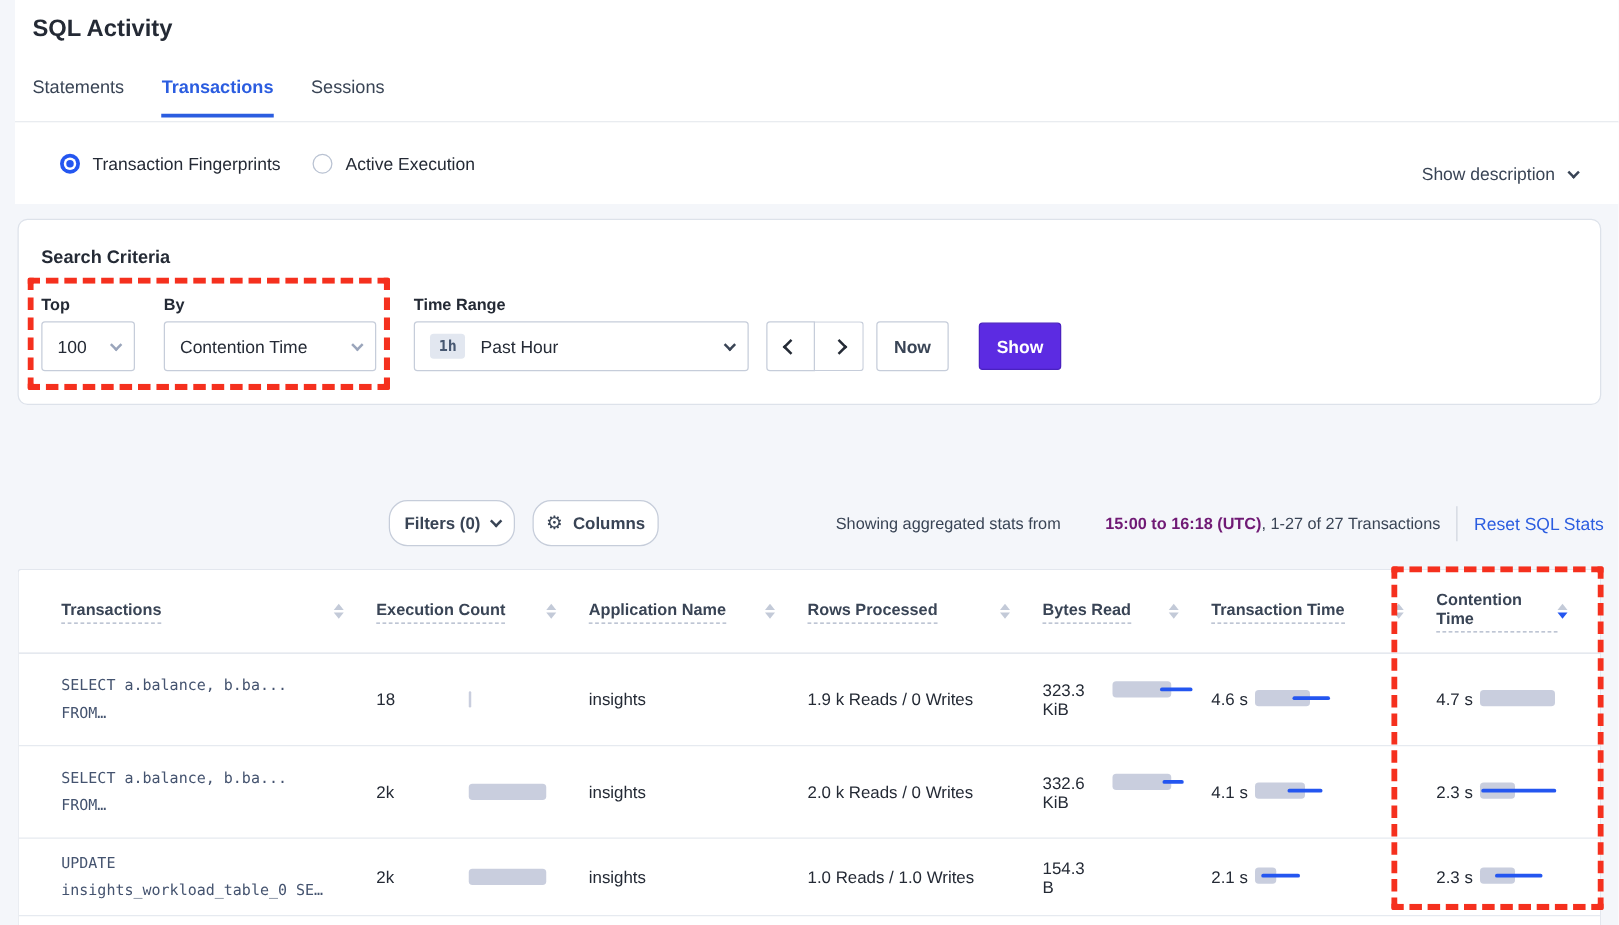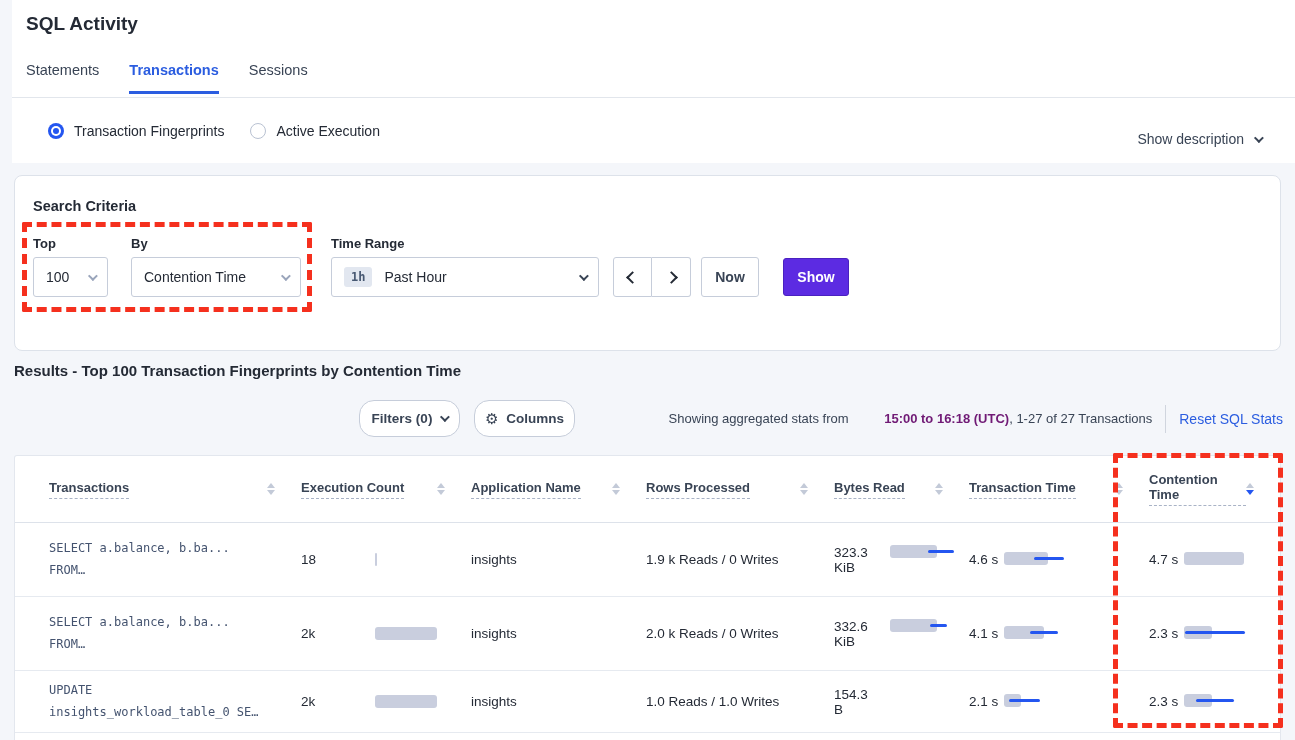--- a/index.html
+++ b/index.html
@@ -25,41 +25,41 @@
   .radio-label { margin-left:10px; font-size:14px; color:#242a35; }
   .show-desc { position:absolute; right:34px; top:131px; display:flex; align-items:center; gap:10px; font-size:14px; color:#394455; cursor:pointer; }
 
   
   .chev { display:inline-block; width:7px; height:7px; border-right:2px solid #394455; border-bottom:2px solid #394455; transform:rotate(45deg) translateY(-2px); }
   .chev.gray { border-color:#9aa5bb; }
   .chev-left { width:9px; height:9px; border-width:2.5px; border-color:#242a35; transform:rotate(135deg); }
   .chev-right { width:9px; height:9px; border-width:2.5px; border-color:#242a35; transform:rotate(-45deg); }
 
   
-  .criteria-card { position:absolute; left:14px; top:175px; width:1267px; height:176px; background:#fff; border:1px solid #dde2ea; border-radius:8px; }
+  .criteria-card { position:absolute; left:14px; top:175px; width:1267px; height:149px; background:#fff; border:1px solid #dde2ea; border-radius:8px; }
   .criteria-title { position:absolute; left:18px; top:22px; font-size:14.5px; font-weight:700; color:#242a35; }
   .field-label { position:absolute; font-size:13px; font-weight:700; color:#242a35; }
   .lbl-top { left:18px; top:60px; } .lbl-by { left:116px; top:60px; } .lbl-time { left:316px; top:60px; }
   .select { position:absolute; top:81px; height:40px; background:#fff; border:1px solid #c6cdda; border-radius:3px; display:flex; align-items:center; justify-content:space-between; padding:0 12px; font-size:14px; color:#242a35; cursor:pointer; }
   .sel-top { left:18px; width:75px; } .sel-by { left:116px; width:170px; } .sel-time { left:316px; width:268px; }
   .time-left { display:flex; align-items:center; gap:12px; }
   .time-badge { background:#e2e7f0; border-radius:3px; font-family:"DejaVu Sans Mono", monospace; font-size:12px; font-weight:700; color:#475872; padding:3px 7px; }
   .pager { position:absolute; left:598px; top:81px; display:flex; }
   .pager-btn { width:39px; height:40px; background:#fff; border:1px solid #c6cdda; display:flex; align-items:center; justify-content:center; cursor:pointer; }
   .pager-btn:first-child { border-radius:3px 0 0 3px; }
   .pager-btn:last-child { border-radius:0 3px 3px 0; border-left:none; }
   .now-btn { position:absolute; left:686px; top:81px; width:58px; height:40px; background:#fff; border:1px solid #c6cdda; border-radius:3px; font-size:14px; font-weight:700; color:#394455; cursor:pointer; }
   .apply-btn { position:absolute; left:768px; top:82px; width:66px; height:38px; background:#5c2be2; border:1px solid #4a21c0; border-radius:3px; color:#fff; font-size:14px; font-weight:700; cursor:pointer; }
 
   
   .results-heading { position:absolute; left:14px; top:362px; font-size:15px; font-weight:700; color:#242a35; }
   .search-box { position:absolute; left:14px; top:400px; width:283px; height:37px; background:#fff; border:1px solid #c6cdda; border-radius:3px; display:flex; align-items:center; padding:0 10px; gap:8px; }
   .search-box input { border:none; outline:none; flex:1; font-size:14px; color:#242a35; font-family:"Liberation Sans", sans-serif; }
   .search-box input::placeholder { color:#8a93a6; }
-  .ctl-btn { position:absolute; top:400px; height:37px; background:#fff; border:1px solid #c6cdda; border-radius:15px; display:flex; align-items:center; justify-content:center; gap:8px; font-size:13.5px; font-weight:700; color:#394455; cursor:pointer;margin-left:48px; }
+  .ctl-btn { position:absolute; top:400px; height:37px; background:#fff; border:1px solid #c6cdda; border-radius:15px; display:flex; align-items:center; justify-content:center; gap:8px; font-size:13.5px; font-weight:700; color:#394455; cursor:pointer; }
   .filters-btn { left:311px; width:101px; }
   .columns-btn { left:426px; width:101px; }
   .gear { font-size:15px; font-weight:400; color:#394455; line-height:1; }
   .stats-area { position:absolute; right:12px; top:400px; height:37px; display:flex; align-items:center; }
   .stats-text { font-size:13px; color:#394455; }
   .stats-text b { color:#701a75;margin-left:32px; }
   .stats-divider { width:1px; height:28px; background:#d0d5de; margin:0 13px; }
   .reset-link { font-size:14px; color:#2b5de0; cursor:pointer; }
 
   
@@ -150,21 +150,20 @@
           <span class="chev-left chev"></span>
         </div>
       <div class="pager-btn">
           <span class="chev-right chev"></span>
         </div>
     </div>
     <button class="now-btn">Now</button>
     <button class="apply-btn">Show</button>
   </div>
 
-  <div class="results-heading">Results - Top 100 Transaction Fingerprints by Contention Time</div>
 
   <div class="ctl-btn filters-btn">
     <span>Filters (0)</span>
     <span class="chev"></span>
   </div>
   <div class="ctl-btn columns-btn">
     <span class="gear">⚙</span>
     <span>Columns</span>
   </div>
 

